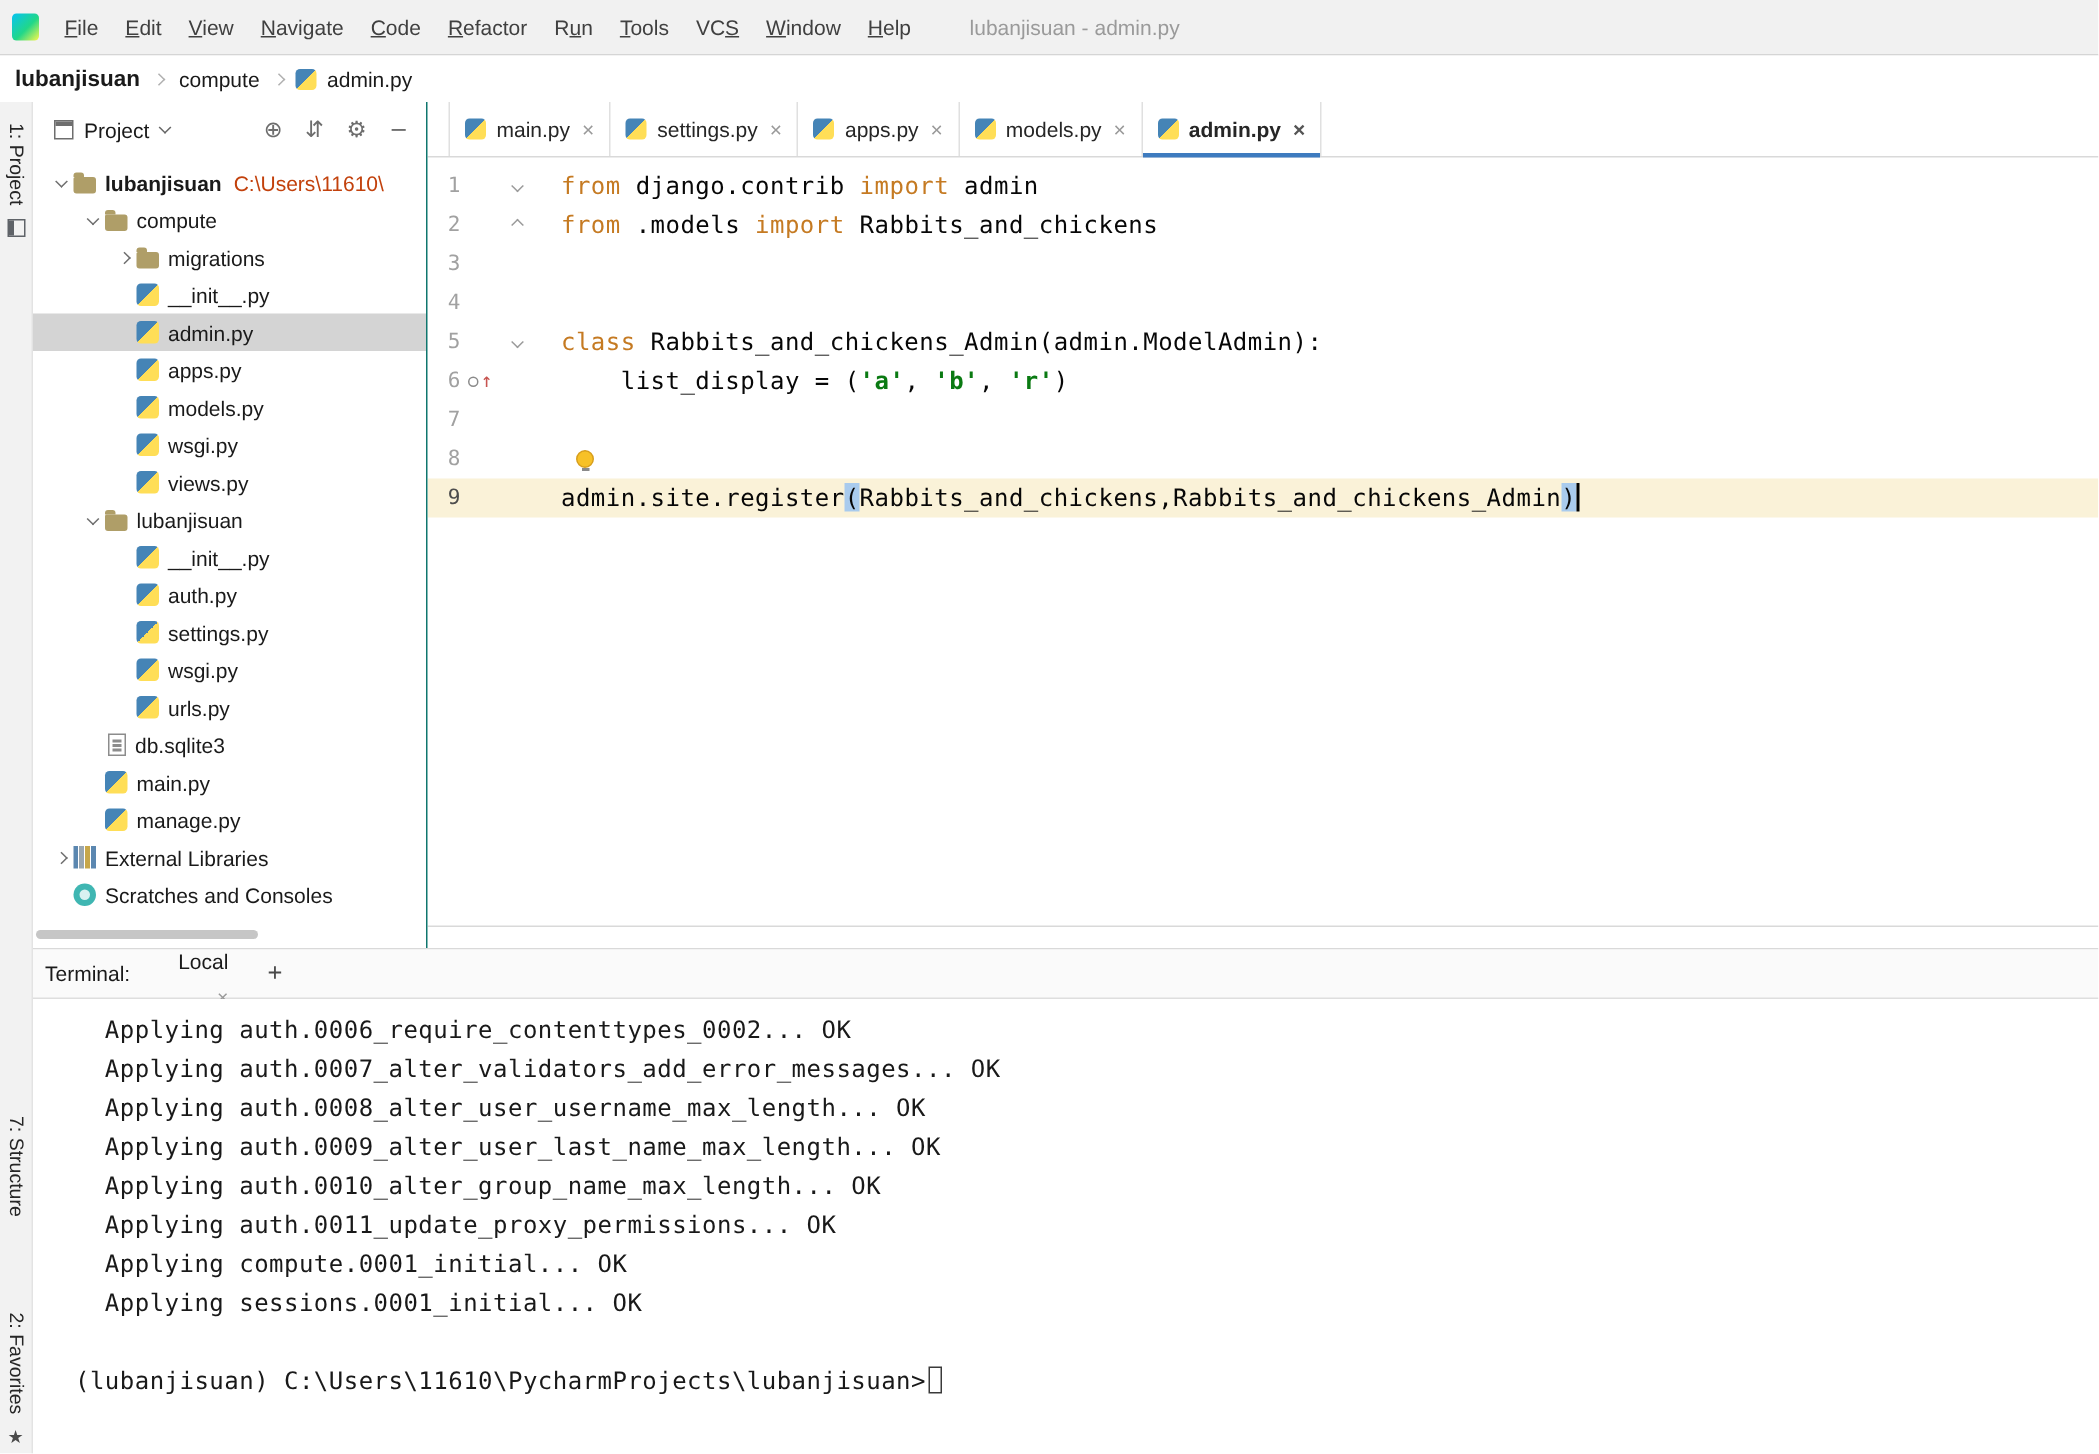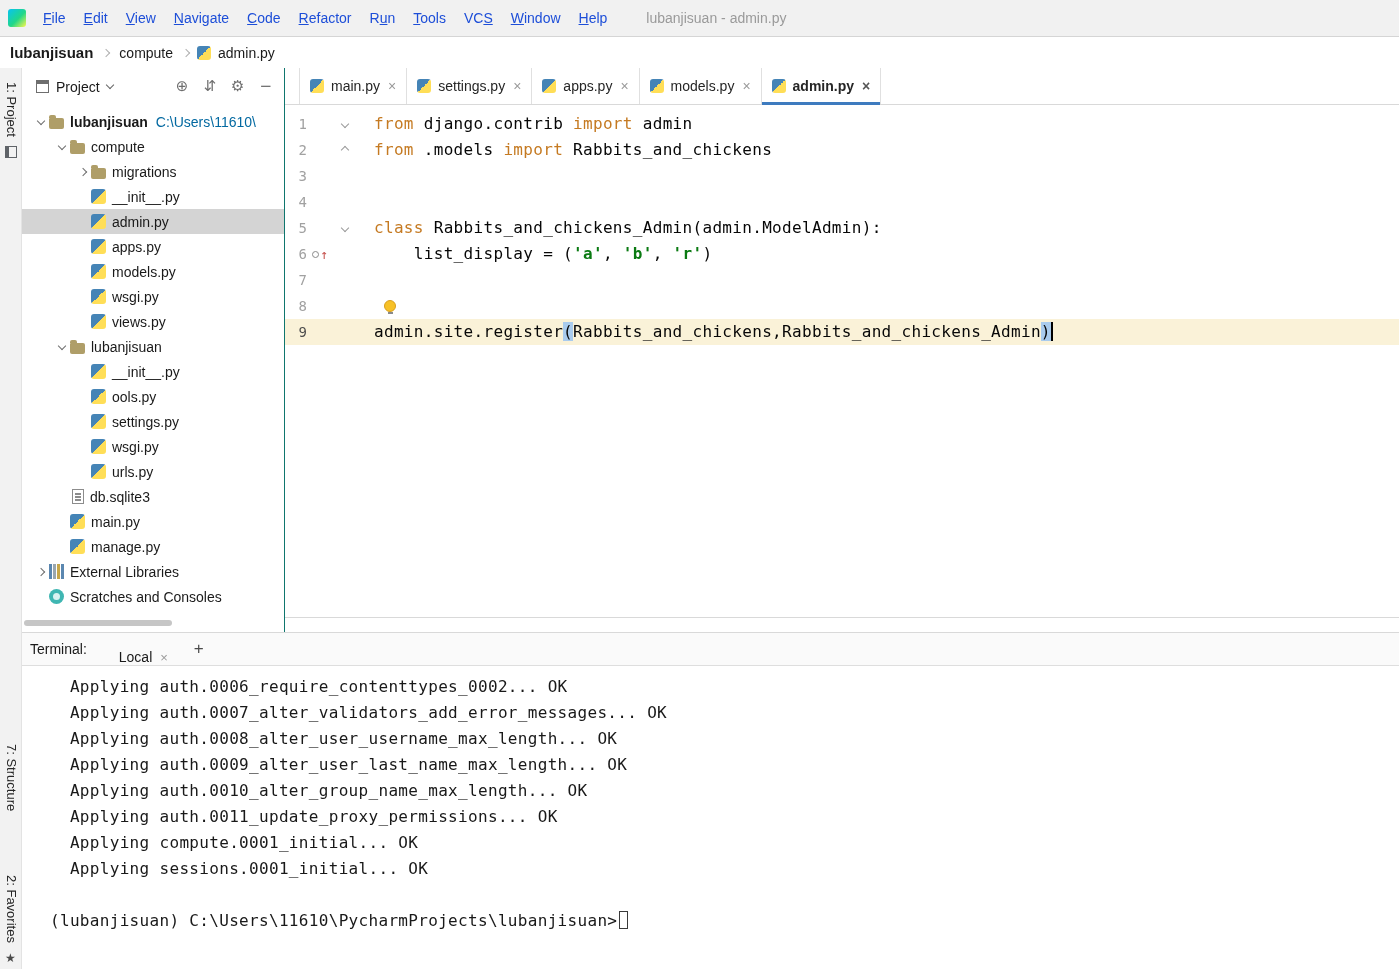--- a/index.html
+++ b/index.html
@@ -6,21 +6,21 @@
   html,body { width:1399px; height:969px; overflow:hidden; background:#fff;
               font-family:"Liberation Sans", sans-serif; }
   u { text-decoration:underline; }
 
   
   .titlebar { height:37px; background:#f1f1f1; border-bottom:1px solid #d5d5d5;
               display:flex; align-items:center; padding-left:6px; }
   .app-icon { width:18px; height:18px; border-radius:3px; margin:0 8px 0 2px; flex:none;
               background:linear-gradient(135deg,#07c3f2 0%,#21d789 55%,#fcf84a 100%); }
   .menubar { display:flex; align-items:center; }
-  .menu-item { padding:0 9px; font-size:14px; color:#1d4ed8; cursor:default; line-height:36px; }
+  .menu-item { padding:0 9px; font-size:14px; color:#404040; cursor:default; line-height:36px; }
   .window-title { margin-left:30px; font-size:14px; color:#9a9a9a; }
 
   
   .breadcrumbs { height:31px; background:#fff; display:flex; align-items:center;
                  padding-left:8px; font-size:14px; color:#1a1a1a; }
   .crumb { padding:0 2px; }
   .crumb.bold { font-weight:bold; font-size:15px; }
   .crumb-sep { width:6px; height:6px; border-right:1.4px solid #b0b0b0; border-bottom:1.4px solid #b0b0b0;
                transform:rotate(-45deg); margin:0 8px; flex:none; }
   .pyicon { width:14px; height:14px; border-radius:3px; flex:none; display:inline-block;
@@ -71,21 +71,21 @@
   .icon-folder::before { content:""; position:absolute; top:-3px; left:0; width:7px; height:3px;
                          background:#af9e68; border-radius:2px 2px 0 0; }
   .icon-db { width:12px; margin-left:2px; background:#fff; border:1.2px solid #8c8c8c; }
   .icon-db::before { content:""; position:absolute; left:2px; top:3px; right:2px; height:1.5px;
                      background:#8c8c8c; box-shadow:0 3px 0 #8c8c8c, 0 6px 0 #8c8c8c; }
   .icon-library { background:repeating-linear-gradient(to right,#5b87b0 0 3px,#fff 3px 4px,#9aa7b0 4px 7px,#fff 7px 8px,#c7a74a 8px 11px,#fff 11px 12px,#5b87b0 12px 15px); }
   .icon-scratch { border-radius:50%; background:#3fb6b2; }
   .icon-scratch::before { content:""; position:absolute; left:4px; top:4px; width:7px; height:7px;
                           border-radius:50%; background:#d9f2f1; }
   .tlabel.bold { font-weight:bold; }
-  .tsuffix { color:#0369a1; margin-left:8px; overflow:hidden; }
+  .tsuffix { color:#c2410c; margin-left:8px; overflow:hidden; }
   .hthumb { position:absolute; bottom:6px; left:2px; width:148px; height:6px;
             background:#c6c6c6; border-radius:3px; }
 
   
   .editor-area { flex:1; display:flex; flex-direction:column; min-width:0; background:#fff; }
   .tab-bar { height:37px; flex:none; display:flex; padding-left:14px; background:#fff;
              border-bottom:1px solid #d9d9d9; }
   .tab { display:flex; align-items:center; gap:7px; padding:0 10px; font-size:14px; color:#262626;
          border-right:1px solid #e0e0e0; position:relative; cursor:default; }
   .tab:first-child { border-left:1px solid #e0e0e0; }
@@ -115,21 +115,21 @@
   .tok-paren { background:var(--paren-match,#a9cbed); }
   .bulb { display:inline-block; width:12px; height:12px; border-radius:50%; background:#f7c127;
           border:1px solid #d89f1d; margin:0 6px 0 10px; vertical-align:-1px; position:relative; }
   .bulb::after { content:""; position:absolute; left:3px; bottom:-3px; width:5px; height:2px; background:#8a8a8a; }
   .caret { display:inline-block; width:2px; height:19px; background:#000; vertical-align:-4px; }
 
   
   .terminal-panel { flex:1; display:flex; flex-direction:column; border-top:1px solid #d9d9d9; min-height:0; }
   .terminal-header { height:33px; flex:none; display:flex; align-items:center; background:#fafafa;
                      border-bottom:1px solid #dedede; padding-left:8px; font-size:14px; color:#1a1a1a; }
-  .term-tab { display:flex; align-items:flex-end; gap:8px; margin-left:26px; padding:0 6px; height:100%; }
+  .term-tab { display:flex; align-items:flex-end; gap:8px; margin-left:26px; padding:0 6px; height:100%;flex-direction:column; }
   .term-close { color:#9a9a9a; font-size:13px; }
   .term-add { margin-left:20px; font-size:17px; color:#4a4a4a; }
   .terminal-body { flex:1; background:#fff; padding:8px 0 0 28px; font-family:"DejaVu Sans Mono", monospace;
                    font-size:16px; letter-spacing:0.32px; line-height:26px; color:#191919; overflow:hidden; }
   .tline { white-space:pre; min-height:26px; }
   .cursor-box { display:inline-block; width:9px; height:18px; border:1px solid #3a3a3a;
                 vertical-align:-3px; margin-left:2px; }
 </style>
 </head>
 <body>
@@ -251,21 +251,21 @@
               <span class="tlabel">lubanjisuan</span>
             </div>
             <div class="tree-row" style="padding-left: 52px;">
               <span class="chev-slot"></span>
               <span class="ticon icon-python"></span>
               <span class="tlabel">__init__.py</span>
             </div>
             <div class="tree-row" style="padding-left: 52px;">
               <span class="chev-slot"></span>
               <span class="ticon icon-python"></span>
-              <span class="tlabel">ools.py</span>
+              <span class="tlabel">auth.py</span>
             </div>
             <div class="tree-row" style="padding-left: 52px;">
               <span class="chev-slot"></span>
               <span class="ticon icon-python"></span>
               <span class="tlabel">settings.py</span>
             </div>
             <div class="tree-row" style="padding-left: 52px;">
               <span class="chev-slot"></span>
               <span class="ticon icon-python"></span>
               <span class="tlabel">wsgi.py</span>

